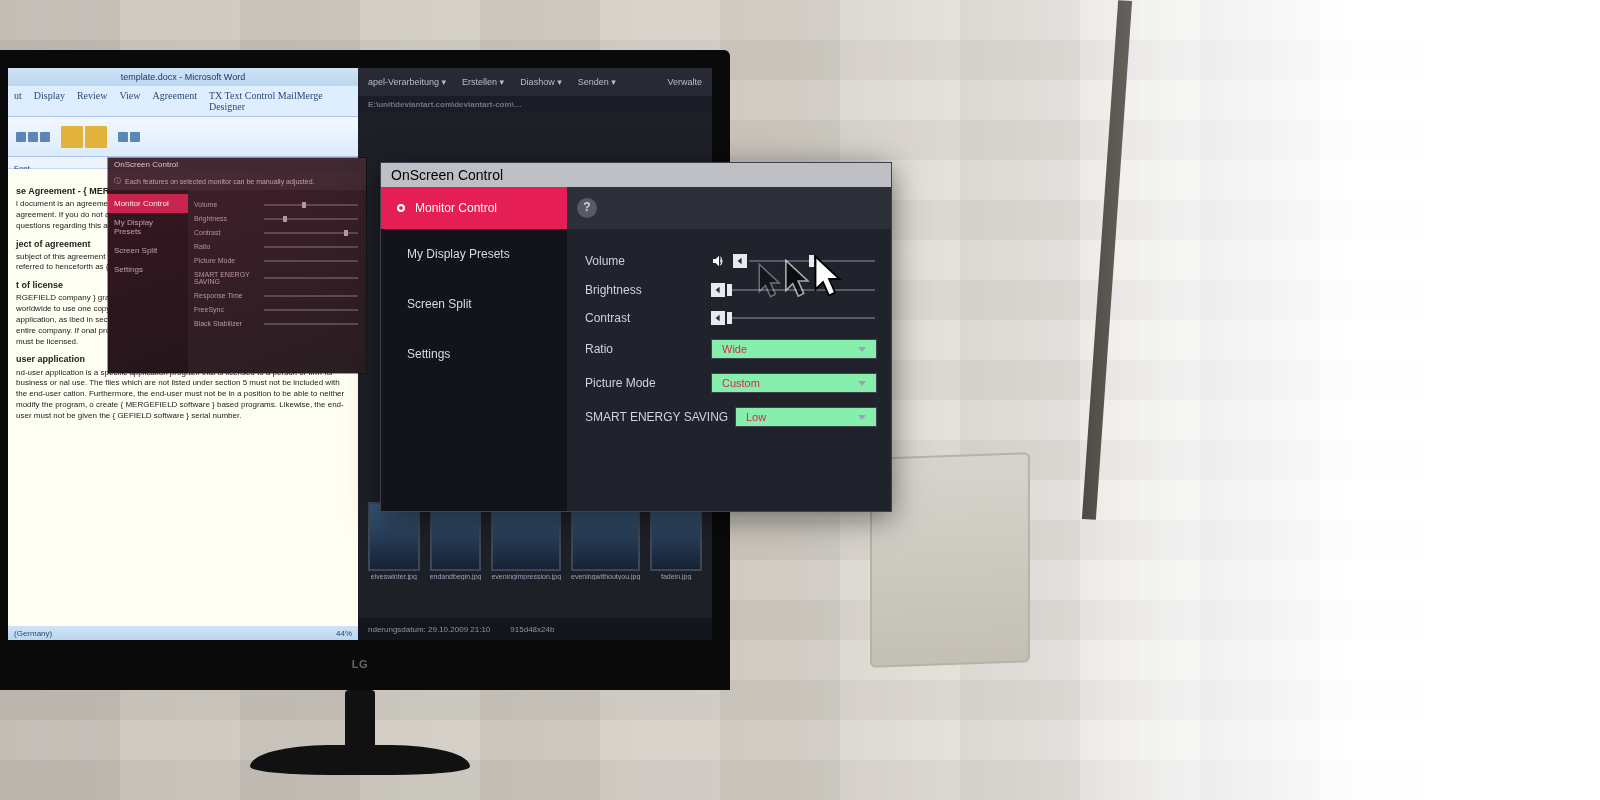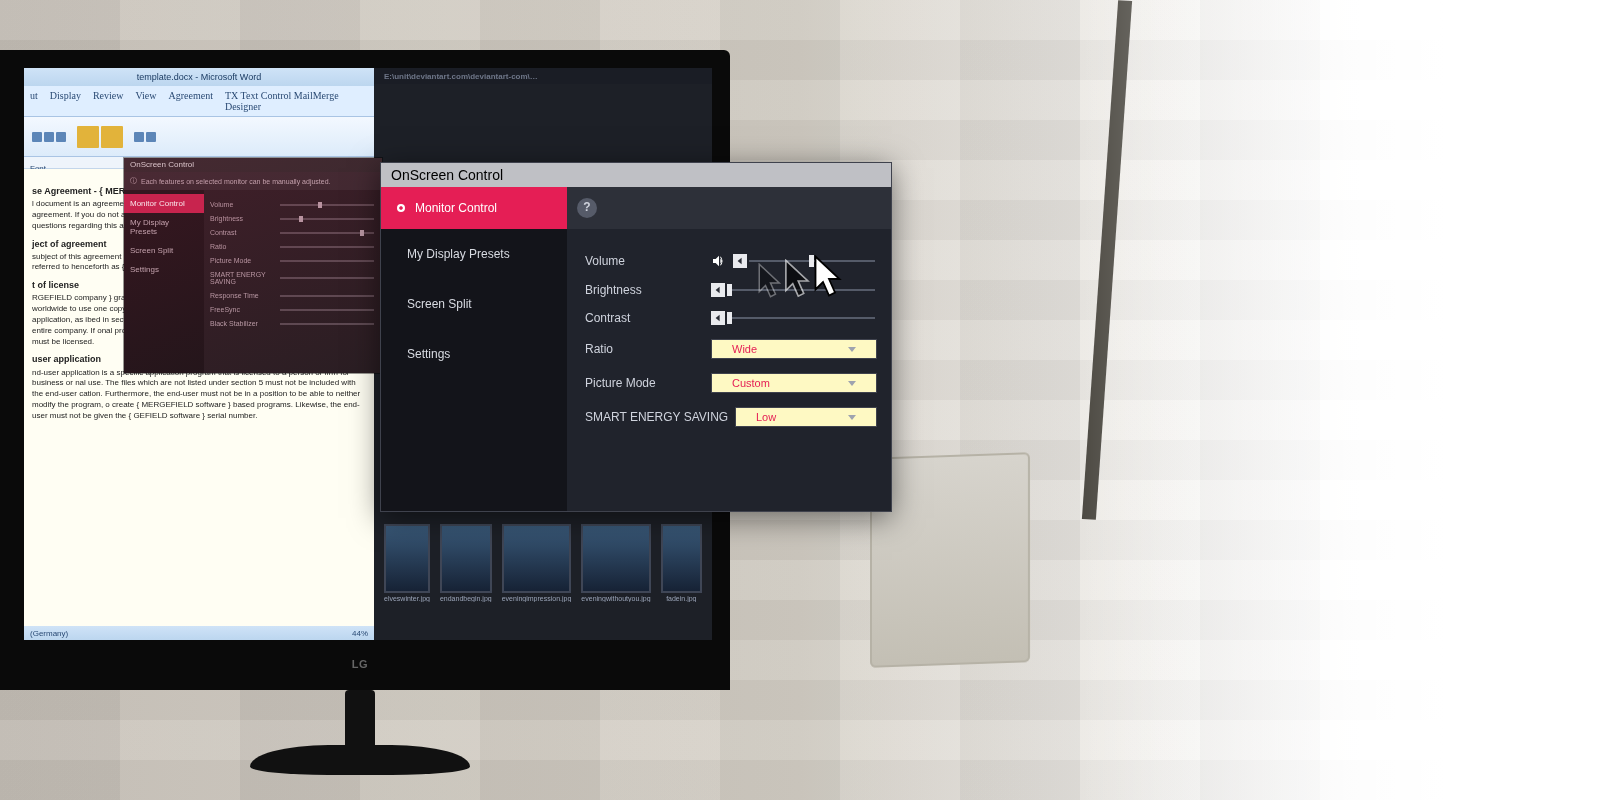--- a/index.html
+++ b/index.html
@@ -9,21 +9,21 @@
   
   .ambient { position: absolute; inset: 0; background:
       repeating-linear-gradient(0deg, rgba(0,0,0,0.03) 0 40px, rgba(255,255,255,0.05) 40px 80px),
       repeating-linear-gradient(90deg, rgba(0,0,0,0.04) 0 120px, rgba(255,255,255,0.04) 120px 240px),
       linear-gradient(to right, #c8c2b9 0%, #d7d2c9 50%, #ffffff 85%);
   }
   .fade-right { position:absolute; right:0; top:0; bottom:0; width:520px; background:linear-gradient(to right, rgba(255,255,255,0)0%, #fff 70%); pointer-events:none; }
 
   
   .monitor-bezel { position: absolute; left: -10px; top: 50px; width: 740px; height: 640px; background: #0a0a0a; border-radius: 6px 6px 0 0; border: 10px solid #0a0a0a; }
-  .monitor-screen { position: absolute; left: 8px; right: 8px; top: 8px; bottom: 40px; background: #0f766e; overflow: hidden; margin-left: 16px; }
+  .monitor-screen { position: absolute; left: 8px; right: 8px; top: 8px; bottom: 40px; background: #0f766e; overflow: hidden; }
   .monitor-logo { position:absolute; bottom:10px; left:50%; transform:translateX(-50%); color:#666; font-size:11px; letter-spacing:0.5px; font-weight:bold; }
   .monitor-stand { position:absolute; left:250px; top:690px; width:220px; height:110px; }
   .stand-neck { position:absolute; left:95px; top:0; width:30px; height:60px; background:#111; border-radius:4px 4px 0 0; }
   .stand-base { position:absolute; left:0; top:55px; width:220px; height:30px; background:#111; border-radius:50%/100% 100% 40% 40%; }
 
   
   .word-window { position:absolute; left:0; top:0; width:350px; height:100%; display:flex; flex-direction:column; background:#f5f2d8; }
   .word-titlebar { height:18px; background:linear-gradient(#cfe3f7,#bcd6ef); display:flex; align-items:center; justify-content:center; color:#1b3b62; font-size:9px; }
   .word-tabs { display:flex; background:#dfeeff; border-bottom:1px solid #a9c4e4; }
   .word-tab { font-size:10px; padding:4px 6px; color:#2a4a74;font-family:Liberation Serif, serif; }
@@ -74,21 +74,21 @@
   .osc-info .qicon{width:20px;height:20px;border-radius:50%;background:#565b69;color:#cfd3dd;display:flex;align-items:center;justify-content:center;font-size:12px;font-weight:bold;flex:none;}
   .osc-controls { flex:1; padding:10px 14px 4px 18px; }
   .ctl { display:flex; align-items:center; margin:14px 0; }
   .ctl .lab { width:126px; color:#cfd3dd; font-size:12px; }
   .ctl .extra-icon{width:16px;height:16px;margin-right:6px;color:#fff;}
   .slider { flex:1; display:flex; align-items:center; gap:0; }
   .step-btn { width:14px; height:14px; background:#e9eaee; display:flex; align-items:center; justify-content:center; }
   .step-btn svg{width:8px;height:8px;fill:#2a2d36;}
   .track { flex:1; height:2px; background:#555b69; position:relative; margin:0 2px; }
   .track .handle { position:absolute; top:-5px; width:5px; height:12px; background:#e9eaee; }
-  .select { flex:1; height:20px; background:#fef9c3; border:1px solid #3f424d; color:#e51e55; font-size:11px; display:flex; align-items:center; justify-content:space-between; padding:0 20px; }
+  .select { flex:1; height:20px; background:#86efac; border:1px solid #3f424d; color:#e51e55; font-size:11px; display:flex; align-items:center; justify-content:space-between; padding:0 10px; }
   .select .arr { width:0;height:0;border-left:4px solid transparent;border-right:4px solid transparent;border-top:5px solid #9ea3af; }
 
   
   .cursors { position:absolute; pointer-events:none; }
   .cursor-svg { position:absolute; }
 
   
   .laptop {position:absolute; left:870px; top:455px; width:160px; height:210px; background:linear-gradient(#d7d4cd,#c3bfb4); border-radius:6px; transform:skewY(-2deg); box-shadow:inset 0 0 0 2px #b6b2a6; filter:blur(0.3px);}
   .lamp-arm{position:absolute;left:1100px;top:0;width:14px;height:520px;background:#4c4942;transform:rotate(4deg);}
 </style>
@@ -138,20 +138,27 @@
         <h4>user application</h4>
         <p>nd-user application is a specific application program that is licensed to a person or firm for business or nal use. The files which are not listed under section 5 must not be included with the end-user cation. Furthermore, the end-user must not be in a position to be able to neither modify the program, o create { MERGEFIELD software } based programs. Likewise, the end-user must not be given the { GEFIELD software } serial number.</p>
       </div>
       <div class="word-status">
         <span>(Germany)</span>
         <span>44%</span>
       </div>
     </div>
 
     <div class="right-app">
+      <div class="right-app-menu">
+        <span>apel-Verarbeitung ▾</span>
+        <span>Erstellen ▾</span>
+        <span>Diashow ▾</span>
+        <span>Senden ▾</span>
+        <span style="margin-left:auto">Verwalte</span>
+      </div>
       <div class="right-app-sub">E:\unit\deviantart.com\deviantart-com\…</div>
       <div class="right-app-body">
         <div class="thumb-row">
           <div class="thumb">
               <div class="img"></div>
               <div class="cap">elveswinter.jpg</div>
             </div>
           <div class="thumb">
               <div class="img"></div>
               <div class="cap">endandbegin.jpg</div>
@@ -162,20 +169,24 @@
             </div>
           <div class="thumb">
               <div class="img"></div>
               <div class="cap">eveningwithoutyou.jpg</div>
             </div>
           <div class="thumb">
               <div class="img"></div>
               <div class="cap">fadein.jpg</div>
             </div>
         </div>
+      </div>
+      <div class="right-app-status">
+        <span>nderungsdatum: 29.10.2009 21:10</span>
+        <span>915d48x24b</span>
       </div>
     </div>
 
     <div class="small-osc">
       <div class="s-title">OnScreen Control</div>
       <div class="s-info">
         <span>ⓘ</span>
           <span>Each features on selected monitor can be manually adjusted.</span>
       </div>
       <div class="s-row">

